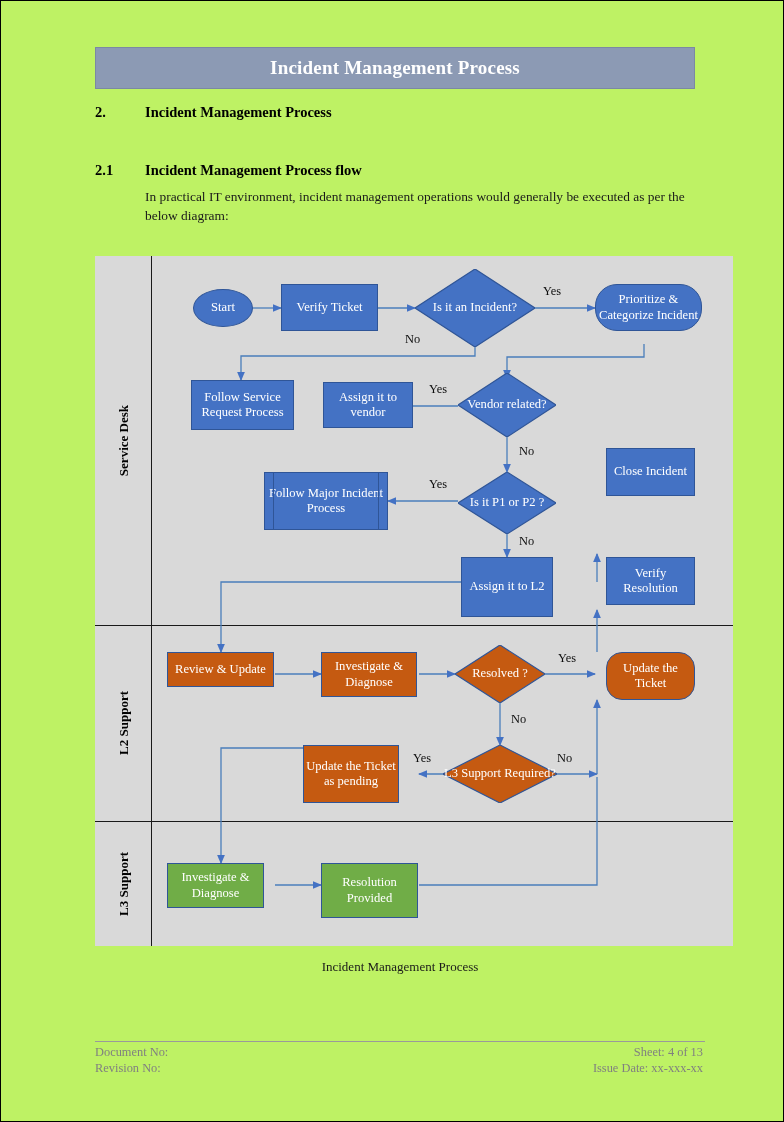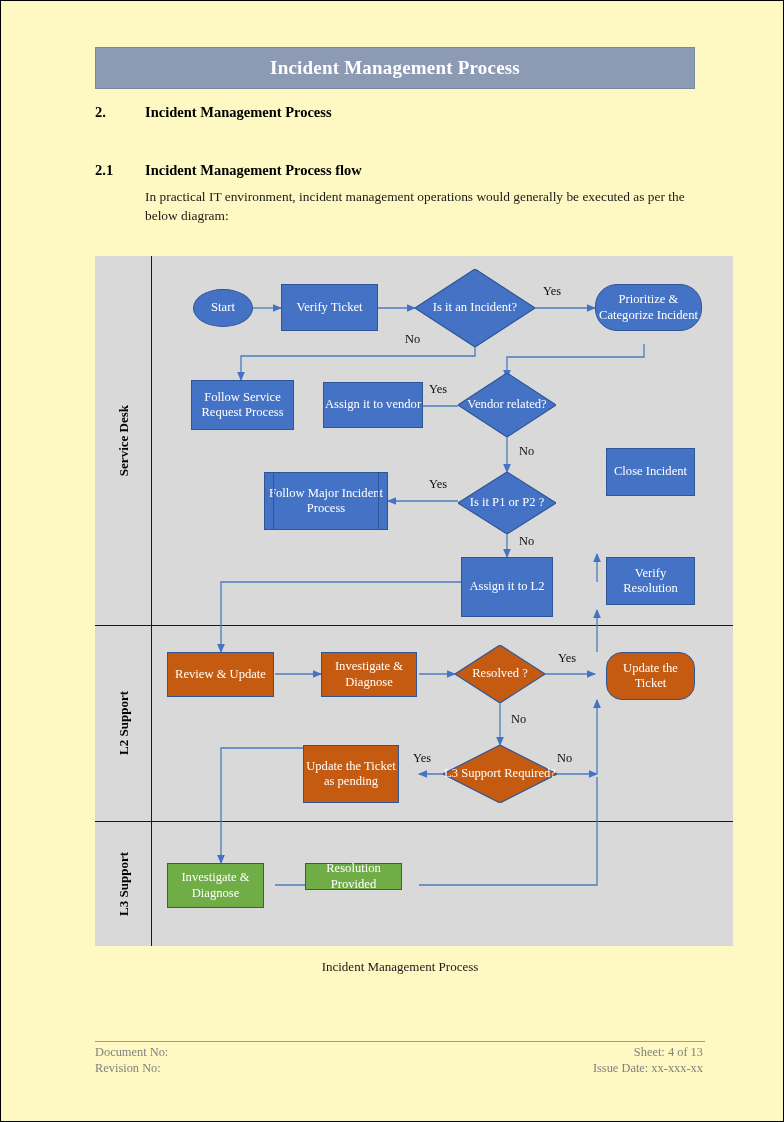--- a/index.html
+++ b/index.html
@@ -12,21 +12,21 @@
     height: 1122px;
     font-family: "Liberation Serif", serif;
     position: relative;
     overflow: hidden;
   }
   #page {
     position: absolute;
     inset: 0;
     border: 1px solid #000000;
     box-sizing: border-box;
-    background: #fef9c3;
+    background: #bef264;
   }
 
   
   #title-banner {
     position: absolute;
     left: 94px;
     top: 46px;
     width: 600px;
     height: 42px;
     background: #8c9ab4;
@@ -320,21 +320,21 @@
     </div>
 
     <div class="node rect blue" style="left:500px; top:28px; width:107px; height:47px;border-radius:22px;">
       <span>Prioritize &amp; Categorize Incident</span>
     </div>
 
     <div class="node rect blue" style="left:96px; top:124px; width:103px; height:50px;">
       <span>Follow Service Request Process</span>
     </div>
 
-    <div class="node rect blue" style="left:228px; top:126px; width:100px; height:46px;">
+    <div class="node rect blue" style="left:228px; top:126px; width:90px; height:46px;">
       <span>Assign it to vendor</span>
     </div>
 
     <div class="diamond" style="left:363px; top:117px; width:98px; height:64px;">
       <svg class="shape" viewBox="0 0 98 64" preserveAspectRatio="none">
         <polygon points="49,0 98,32 49,64 0,32" fill="#4472C4" stroke="#2F5597" stroke-width="1.2"></polygon>
       </svg>
       <div class="dtxt">Vendor related?</div>
     </div>
 
@@ -354,21 +354,21 @@
     </div>
 
     <div class="node rect blue" style="left:511px; top:192px; width:89px; height:48px;">
       <span>Close Incident</span>
     </div>
 
     <div class="node rect blue" style="left:511px; top:301px; width:89px; height:48px;">
       <span>Verify Resolution</span>
     </div>
 
-    <div class="node rect orange" style="left:72px; top:396px; width:107px; height:45px;align-items:center;">
+    <div class="node rect orange" style="left:72px; top:396px; width:107px; height:35px;align-items:center;">
       <span>Review &amp; Update</span>
     </div>
 
     <div class="node rect orange" style="left:226px; top:396px; width:96px; height:45px;">
       <span>Investigate &amp; Diagnose</span>
     </div>
 
     <div class="diamond" style="left:360px; top:389px; width:90px; height:58px;">
       <svg class="shape" viewBox="0 0 90 58" preserveAspectRatio="none">
         <polygon points="45,0 90,29 45,58 0,29" fill="#C55A11" stroke="#2F5597" stroke-width="1.2"></polygon>
@@ -388,21 +388,21 @@
       <svg class="shape" viewBox="0 0 114 58" preserveAspectRatio="none">
         <polygon points="57,0 114,29 57,58 0,29" fill="#C55A11" stroke="#2F5597" stroke-width="1.2"></polygon>
       </svg>
       <div class="dtxt">L3 Support Required?</div>
     </div>
 
     <div class="node rect green" style="left:72px; top:607px; width:97px; height:45px;">
       <span>Investigate &amp; Diagnose</span>
     </div>
 
-    <div class="node rect green" style="left:210px; top:607px; width:97px; height:27px;font-family:Liberation Serif, serif;">
+    <div class="node rect green" style="left:226px; top:607px; width:97px; height:55px;font-family:Liberation Serif, serif;">
       <span>Resolution Provided</span>
     </div>
 
     <div class="elabel" style="left:448px; top:28px;">Yes</div>
     <div class="elabel" style="left:310px; top:76px;">No</div>
     <div class="elabel" style="left:334px; top:126px;">Yes</div>
     <div class="elabel" style="left:424px; top:188px;">No</div>
     <div class="elabel" style="left:334px; top:221px;">Yes</div>
     <div class="elabel" style="left:424px; top:278px;">No</div>
     <div class="elabel" style="left:463px; top:395px;">Yes</div>

